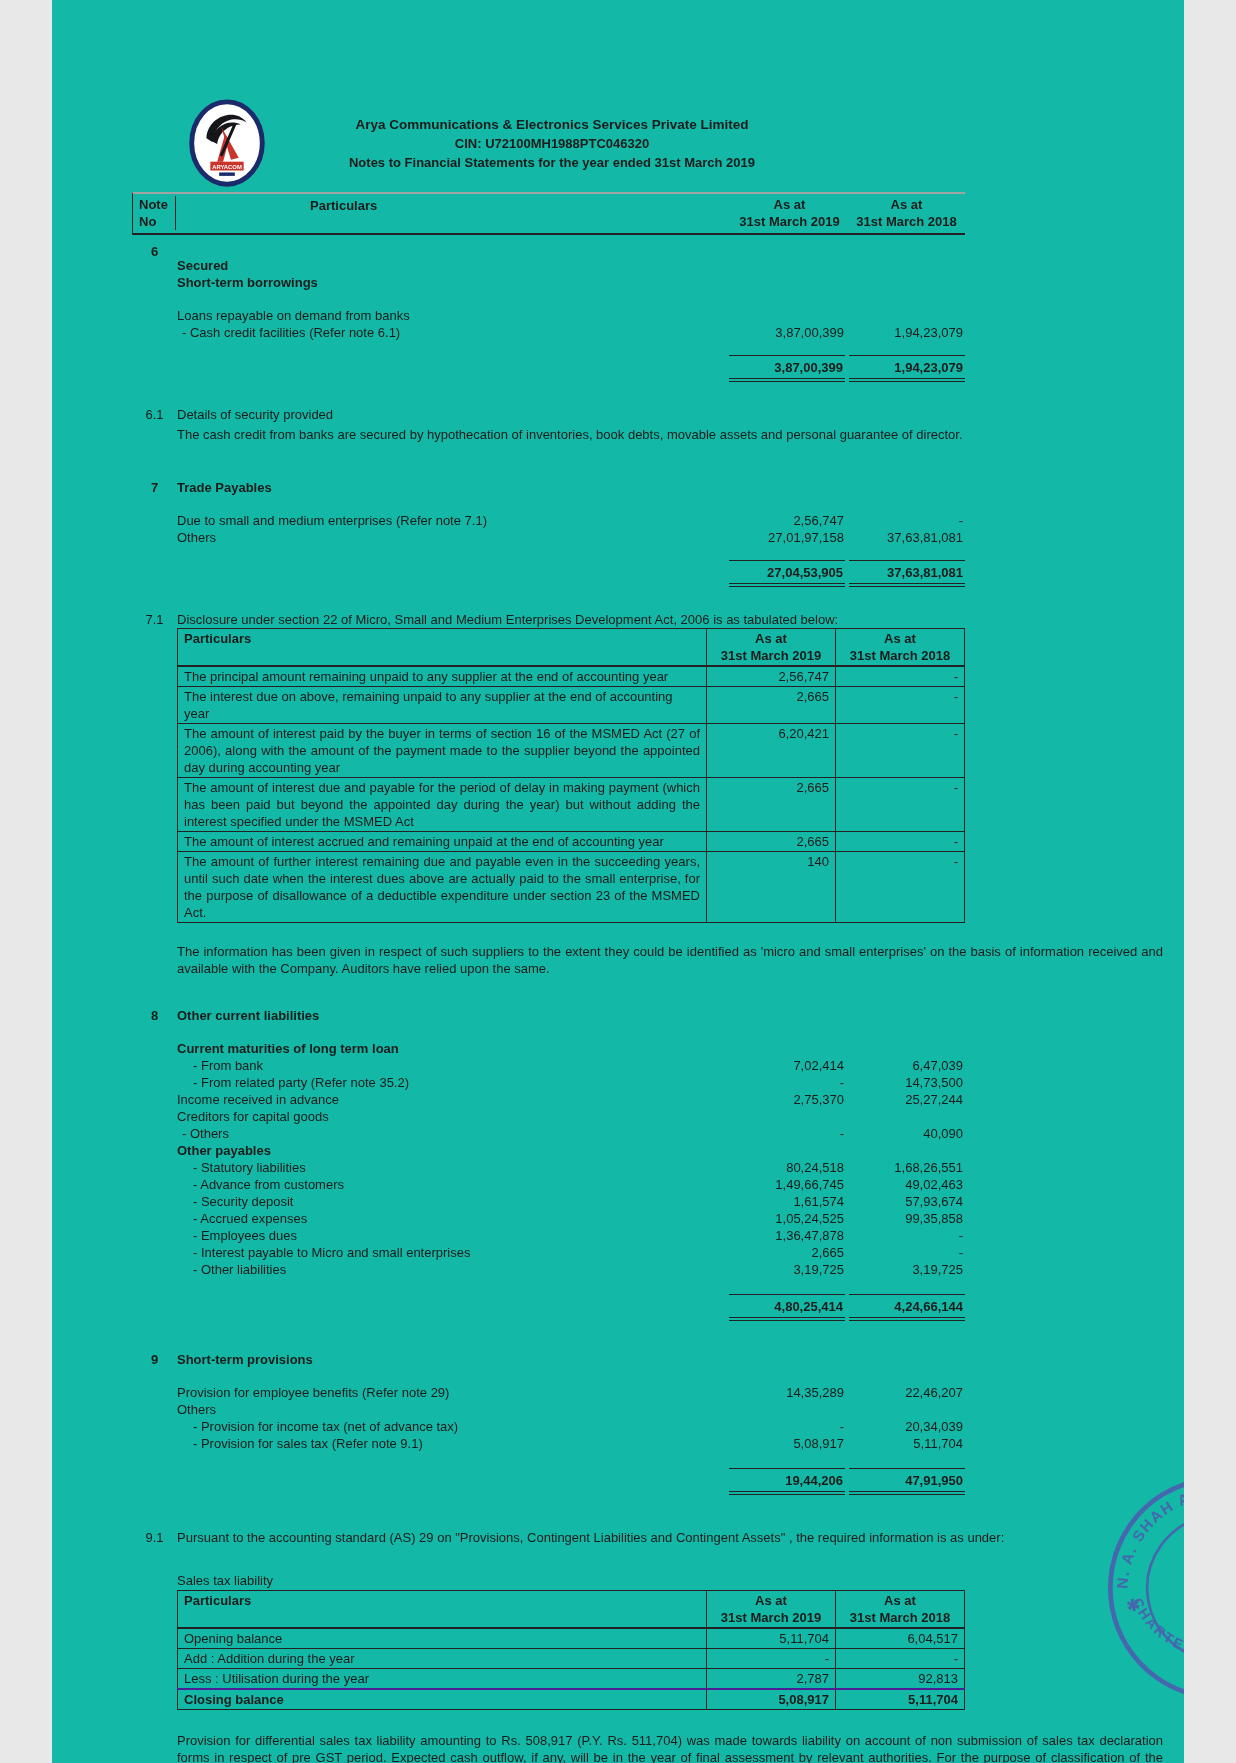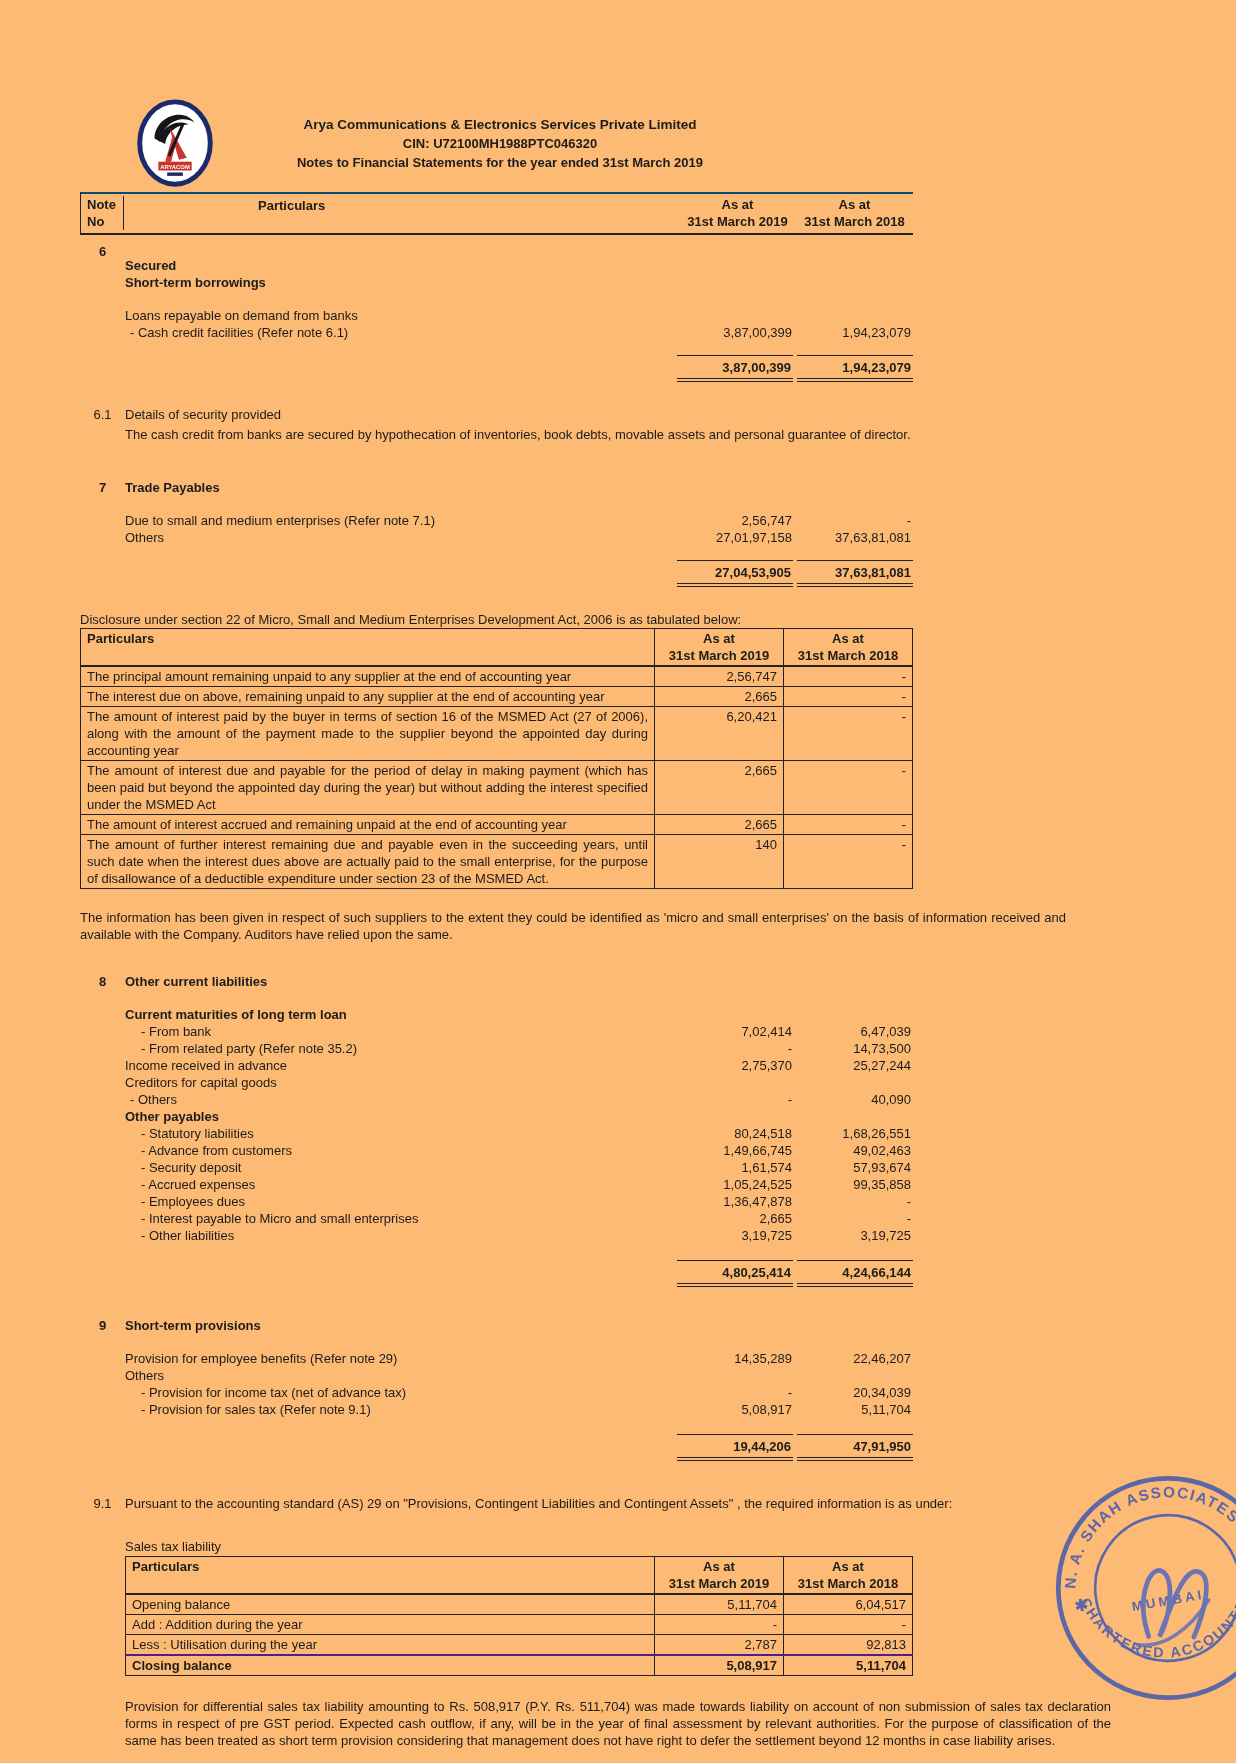--- a/index.html
+++ b/index.html
@@ -1,31 +1,31 @@
 <!DOCTYPE html>
 <html><head>
 <meta charset="utf-8">
 <style>
   html,body { margin:0; padding:0; background:#e8e8e8; }
   .doc {
-    position:relative; width:1236px; height:1763px; margin:0 auto;
-    background:#fdba74; color:#1c1c1c; overflow:hidden;
+    position:relative; width:1132px; height:1763px; margin:0 auto;
+    background:#14b8a6; color:#1c1c1c; overflow:hidden;
     font-family:"Liberation Sans", sans-serif; font-size:13px; line-height:17px;
   }
   
   .logo { position:absolute; left:126px; top:96px; width:98px; height:100px; }
   
   .hdr { position:absolute; left:240px; top:116px; width:520px; text-align:center; font-weight:bold; }
   .hdr .h1 { font-size:13.5px; margin-bottom:2px; }
   .hdr .h2 { font-size:13px; margin-bottom:2px; }
   .hdr .h3 { font-size:13px; }
   
   .content { position:absolute; left:80px; top:192px; width:833px; }
   
-  .thead { display:flex; border-top:2px solid #0c4a6e; border-bottom:2px solid #222;
+  .thead { display:flex; border-top:2px solid #a3a3a3; border-bottom:2px solid #222;
            border-left:1.5px solid #222; font-weight:bold; padding:2px 0 3px 0; }
   .th-note { width:36px; border-right:1.5px solid #222; padding-left:6px; }
   .th-part { flex:1; padding-left:134px; padding-top:1px; }
   .th-col  { width:117px; text-align:center; }
   
   .section { display:flex; }
   .note-no { width:45px; flex:none; text-align:center; font-weight:bold; }
   .note-no.light { font-weight:normal;text-align:center; }
   .sec-body { flex:1; min-width:0; }
   .sec-title { font-weight:bold; }
@@ -142,20 +142,21 @@
           <div class="amt2">37,63,81,081</div>
         </div>
         <div class="total-row mt14">
           <div class="tot">27,04,53,905</div>
           <div class="tot">37,63,81,081</div>
         </div>
       </div>
     </div>
 
     <div class="section mt20">
+      <div class="note-no light">7.1</div>
       <div class="sec-body">
         <div>Disclosure under section 22 of Micro, Small and Medium Enterprises Development Act, 2006 is as tabulated below:</div>
         <table class="grid">
           <thead>
             <tr>
               <th class="cpart">Particulars</th>
               <th class="cnum">
                   <div>As at</div>
                   <div>31st March 2019</div>
                 </th>

